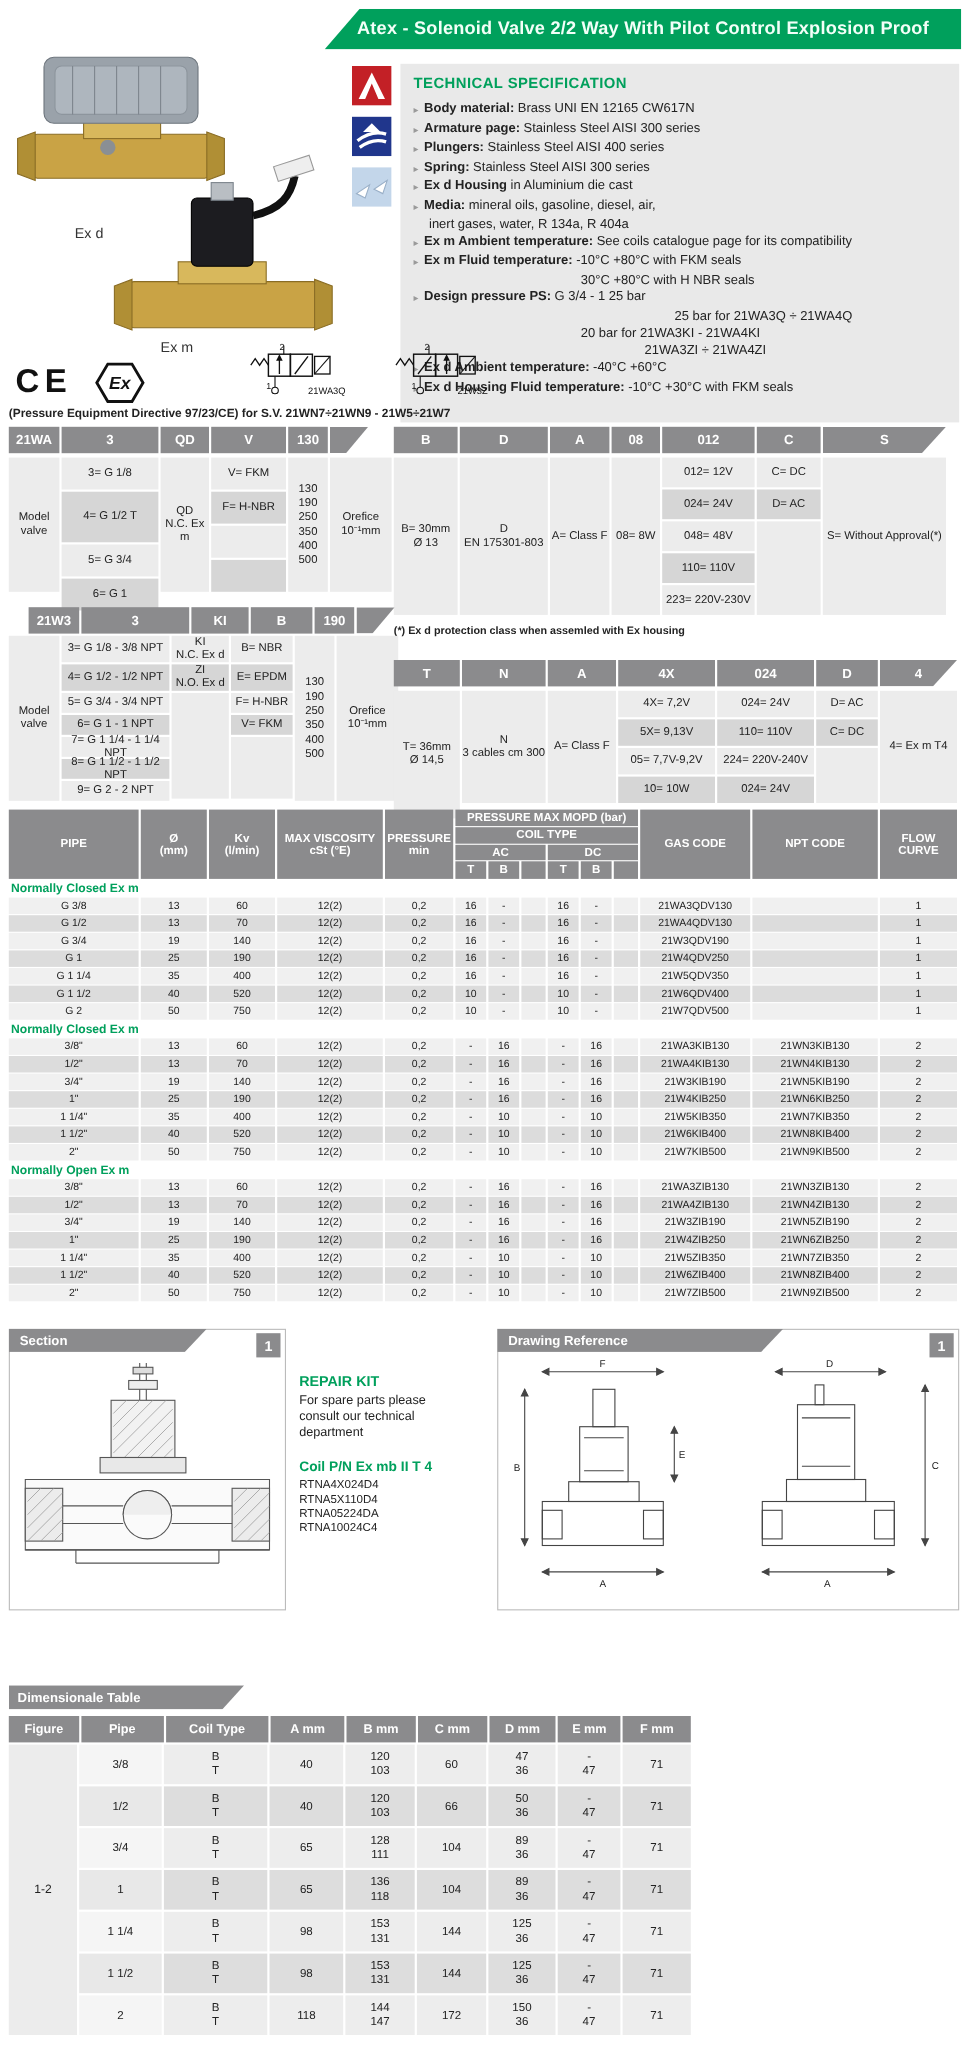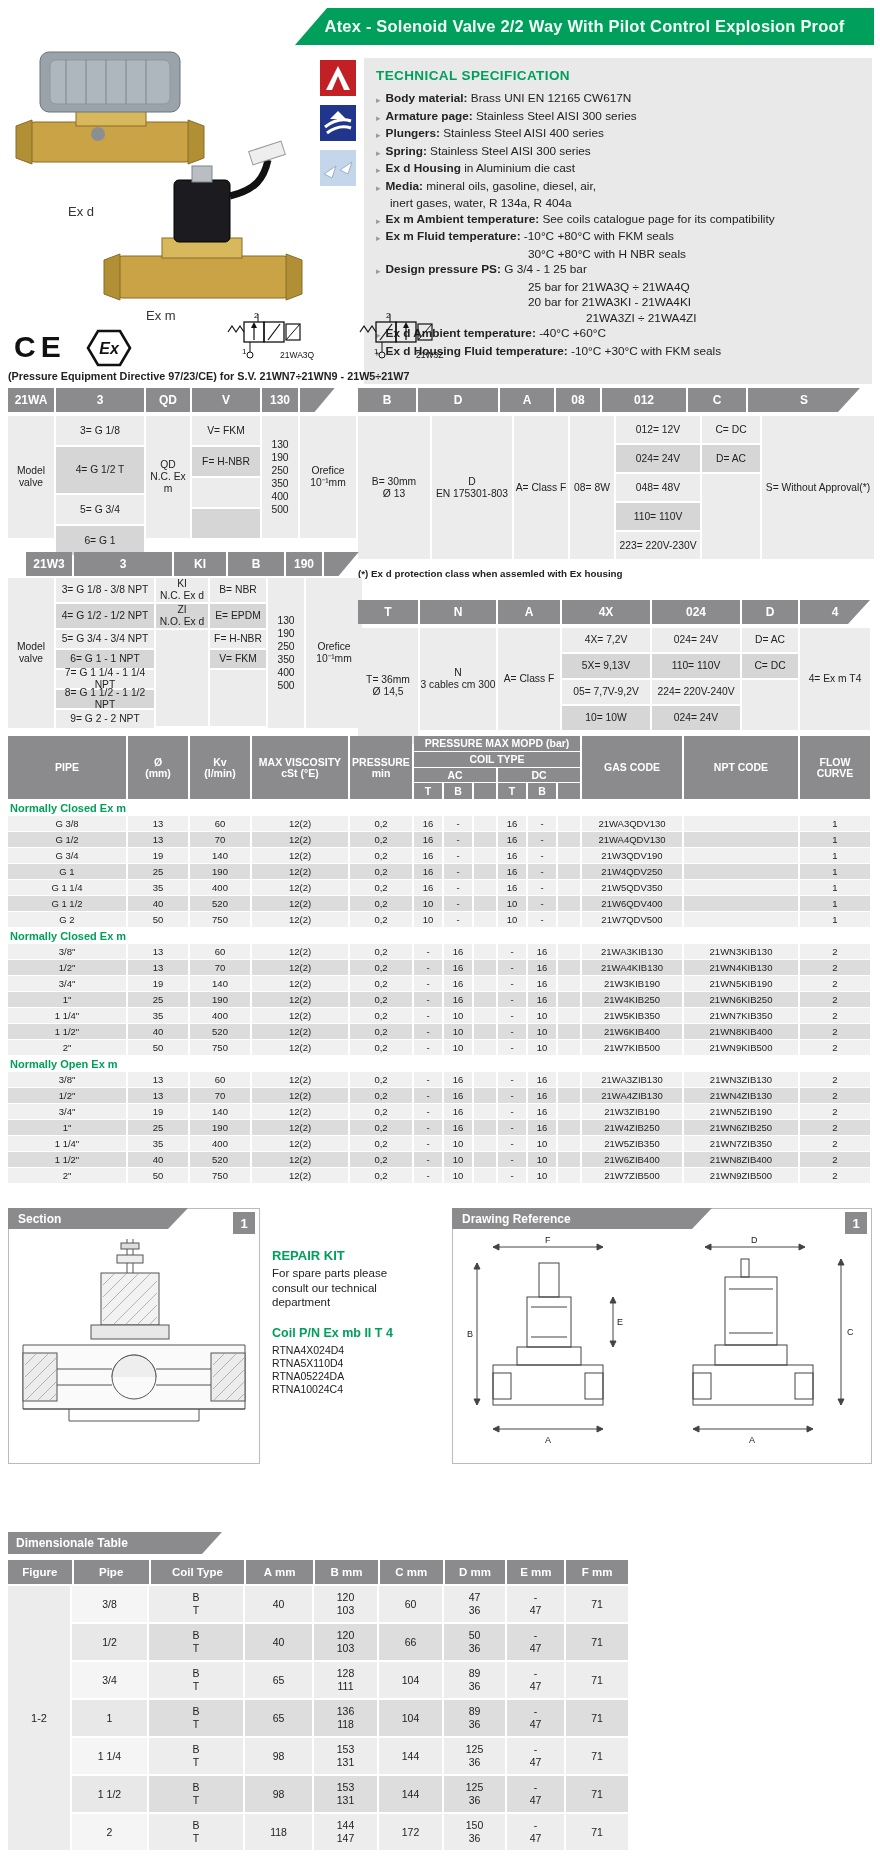--- a/index.html
+++ b/index.html
@@ -171,21 +171,21 @@
         </div>
         <div class="spec-item">
           <div class="spec-bullet">▸</div>
           <div class="spec-text"><span class="b">Ex m Fluid temperature:</span><span> -10°C +80°C with FKM seals</span></div>
         </div>
         <div class="spec-sub" style="padding-left: 152px;">30°C +80°C with H NBR seals</div>
         <div class="spec-item">
           <div class="spec-bullet">▸</div>
           <div class="spec-text"><span class="b">Design pressure PS:</span><span> G 3/4 - 1  25 bar</span></div>
         </div>
-        <div class="spec-sub" style="padding-left: 152px;">25 bar for 21WA3Q ÷ 21WA4Q</div>
+        <div class="spec-sub" style="padding-left: 152px; text-align: center;">25 bar for 21WA3Q ÷ 21WA4Q</div>
         <div class="spec-sub" style="padding-left: 152px;">20 bar for 21WA3KI - 21WA4KI</div>
         <div class="spec-sub" style="padding-left: 210px;">21WA3ZI ÷ 21WA4ZI</div>
         <div class="spec-item">
           <div class="spec-bullet">▸</div>
           <div class="spec-text"><span class="b">Ex d Ambient temperature:</span><span> -40°C +60°C</span></div>
         </div>
         <div class="spec-item">
           <div class="spec-bullet">▸</div>
           <div class="spec-text"><span class="b">Ex d Housing Fluid temperature:</span><span> -10°C +30°C with FKM seals</span></div>
         </div>
@@ -283,21 +283,21 @@
   <div class="ohead" style="left:358px;top:388px;">
     <div class="oh" style="width:58px">B</div>
     <div class="oh" style="width:80px">D</div>
     <div class="oh" style="width:54px">A</div>
     <div class="oh" style="width:44px">08</div>
     <div class="oh" style="width:84px">012</div>
     <div class="oh" style="width:58px">C</div>
     <div class="oh tailend" style="width:112px">S</div>
   </div>
   <div class="obody" style="left:358px;top:416px;">
-    <div class="ocol" style="width:72px">
+    <div class="ocol" style="width:58px">
         <div class="oc" style="height:143px">
           <span class="ln">B= 30mm</span>
           <span class="ln">Ø 13</span>
         </div>
       </div>
     <div class="ocol" style="width:80px">
         <div class="oc" style="height:143px">
           <span class="ln">D</span>
           <span class="ln">EN 175301-803</span>
         </div>

